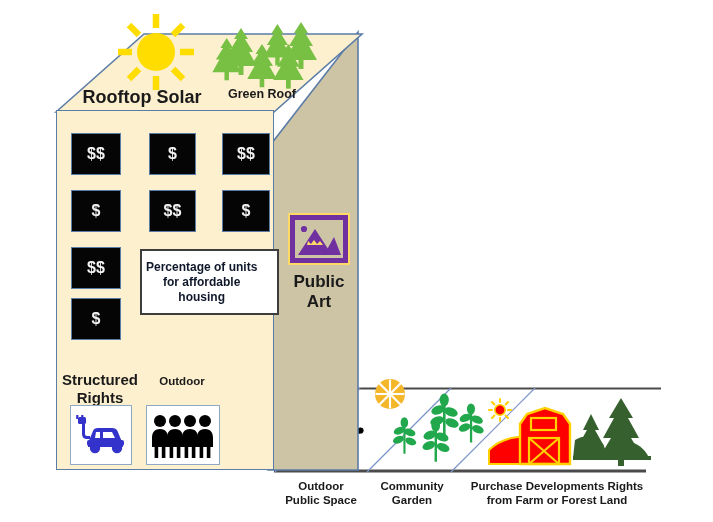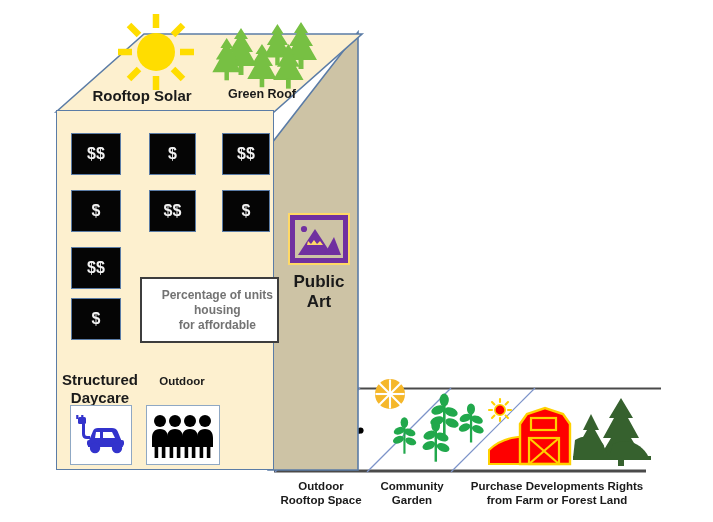--- a/index.html
+++ b/index.html
@@ -4,22 +4,22 @@
 <style>
   html,body{margin:0;padding:0;background:#ffffff;}
   body{width:713px;height:522px;position:relative;overflow:hidden;
        font-family:"Liberation Sans","DejaVu Sans",sans-serif;}
   #stage{position:absolute;left:0;top:0;width:713px;height:522px;}
   .lbl{position:absolute;font-weight:bold;color:#1a1a1a;text-align:center;line-height:1.18;}
   .win{position:absolute;background:#050505;border:1px solid #5b7ca6;
        color:#f2f2f2;font-weight:bold;display:flex;align-items:center;
        justify-content:center;letter-spacing:0px;}
   .callout{position:absolute;background:#ffffff;border:2px solid #3d3d3d;
-       display:flex;align-items:center;justify-content:flex-end;text-align:center;
-       font-weight:bold;color:#737373;line-height:1.25;margin-top:28px;}
+       display:flex;align-items:center;justify-content:flex-start;text-align:center;
+       font-weight:bold;color:#0f172a;line-height:1.25;}
   .iconbox{position:absolute;background:#ffffff;border:1px solid #8fa8c4;}
   svg{display:block;overflow:visible;}
 </style>
 </head>
 <body>
 
 <div id="stage">
 
   <svg style="position:absolute;left:255px;top:378px;width:420px;height:104px;">
     <polygon points="105,10 405,10 390,94 20,94" fill="#ffffff" stroke="none"></polygon>
@@ -183,45 +183,45 @@
         <path d="M13 0 L20 11 L17 11 L25 24 L21 24 L29 38 L-3 38 L5 24 L1 24 L9 11 L6 11 Z"></path>
         <rect x="10.5" y="36" width="5" height="11"></rect>
       </g>
       <g transform="translate(62,22) scale(0.95)">
         <path d="M13 0 L20 11 L17 11 L25 24 L21 24 L29 38 L-3 38 L5 24 L1 24 L9 11 L6 11 Z"></path>
         <rect x="10.5" y="36" width="5" height="11"></rect>
       </g>
     </g>
   </svg>
 
-  <div class="lbl" style="left:80px;top:87px;width:124px;font-size:15px;">Rooftop Solar</div>
+  <div class="lbl" style="left:80px;top:87px;width:124px;font-size:18px;">Rooftop Solar</div>
   <div class="lbl" style="left:186px;top:87px;width:110px;font-size:12.5px;text-align:right;">Green Roof</div>
 
   <div class="win" style="left:71px;top:133px;width:48px;height:40px;font-size:16px;">$$</div>
   <div class="win" style="left:149px;top:133px;width:45px;height:40px;font-size:16px;">$</div>
   <div class="win" style="left:222px;top:133px;width:46px;height:40px;font-size:16px;">$$</div>
 
   <div class="win" style="left:71px;top:190px;width:48px;height:40px;font-size:16px;">$</div>
   <div class="win" style="left:149px;top:190px;width:45px;height:40px;font-size:16px;">$$</div>
   <div class="win" style="left:222px;top:190px;width:46px;height:40px;font-size:16px;">$</div>
 
   <div class="win" style="left:71px;top:247px;width:48px;height:40px;font-size:16px;">$$</div>
   <div class="win" style="left:71px;top:298px;width:48px;height:40px;font-size:16px;">$</div>
 
   <div class="callout" style="left:140px;top:249px;width:127px;height:58px;font-size:12px;padding:2px 4px;">
     <div>
       <div>Percentage of units</div>
+      <div>for affordable</div>
       <div>housing</div>
-      <div>for affordable</div>
     </div>
   </div>
 
   <div class="lbl" style="left:58px;top:371px;width:84px;font-size:15px;">
     <div>Structured</div>
-    <div>Daycare</div>
+    <div>Rights</div>
   </div>
   <div class="iconbox" style="left:70px;top:405px;width:60px;height:58px;">
     <svg style="position:absolute;left:4px;top:8px;width:52px;height:42px;" viewBox="0 0 52 42">
       <g fill="#3333cc">
         <rect x="3" y="3" width="8" height="7" rx="1.6"></rect>
         <rect x="1.2" y="1" width="2.2" height="4"></rect>
         <rect x="6.2" y="1" width="2.2" height="4"></rect>
         <path d="M7 10 L7 20 Q7 25 12 25 L15 25 L15 22 L12 22 Q10 22 10 20 L10 10 Z"></path>
         <path d="M13 29 L18 17 Q19 14 23 14 L37 14 Q41 14 42.5 17 L47 28 L48 33 L13 33 Z"></path>
         <rect x="12" y="26" width="37" height="6" rx="2"></rect>
@@ -268,21 +268,21 @@
       <circle cx="16" cy="16" r="3.1"></circle>
       <path d="M10 42 L27 16 L44 42 Z"></path>
       <path d="M36 42 L46 24 L53 42 Z"></path>
     </g>
     <path d="M20 28 L23 31 L26 27 L29 31 L32 28 L35 32 L19 32 Z" fill="#ffd966"></path>
   </svg>
   <div class="lbl" style="left:283px;top:272px;width:72px;font-size:17px;">Public Art</div>
 
   <div class="lbl" style="left:272px;top:480px;width:98px;font-size:11.5px;">
     <div>Outdoor</div>
-    <div>Rooftop Space</div>
+    <div>Public Space</div>
   </div>
 
   <div class="lbl" style="left:452px;top:480px;width:210px;font-size:11.5px;">
     <div>Purchase Developments Rights</div>
     <div>from Farm or Forest Land</div>
   </div>
 
   <div class="lbl" style="left:366px;top:480px;width:92px;font-size:11.5px;">
     <div>Community</div>
     <div>Garden</div>

